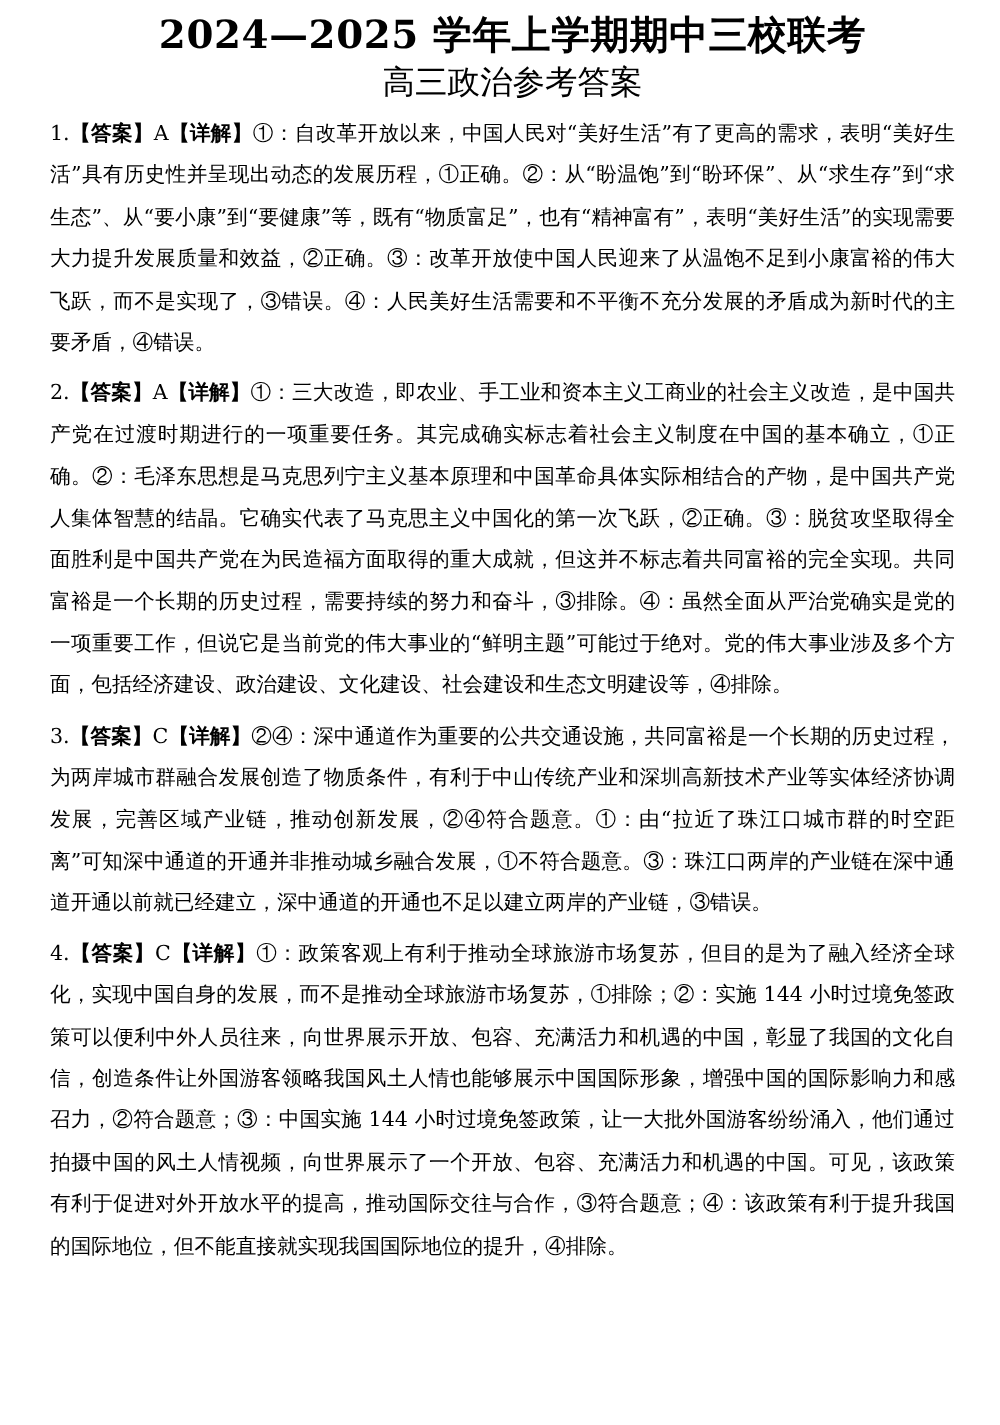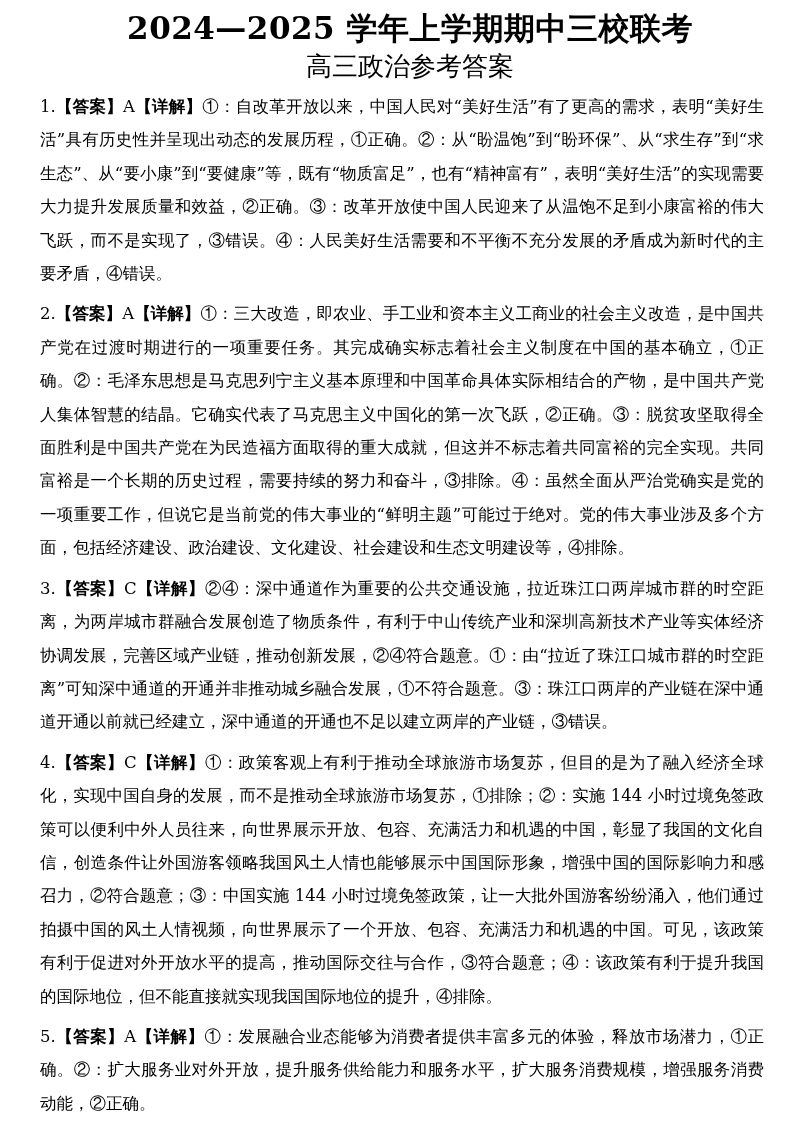--- a/index.html
+++ b/index.html
@@ -56,19 +56,18 @@
 
 <div class="page">
 
   <h1 class="doc-title">2024—2025 学年上学期期中三校联考</h1>
   <h2 class="doc-subtitle">高三政治参考答案</h2>
 
   <p class="answer"><span class="seg-num">1.</span><span class="seg-label">【答案】</span><span class="seg-letter">A</span><span class="seg-label">【详解】</span><span class="seg-body">①：自改革开放以来，中国人民对“美好生活”有了更高的需求，表明“美好生活”具有历史性并呈现出动态的发展历程，①正确。②：从“盼温饱”到“盼环保”、从“求生存”到“求生态”、从“要小康”到“要健康”等，既有“物质富足”，也有“精神富有”，表明“美好生活”的实现需要大力提升发展质量和效益，②正确。③：改革开放使中国人民迎来了从温饱不足到小康富裕的伟大飞跃，而不是实现了，③错误。④：人民美好生活需要和不平衡不充分发展的矛盾成为新时代的主要矛盾，④错误。</span></p>
 
   <p class="answer"><span class="seg-num">2.</span><span class="seg-label">【答案】</span><span class="seg-letter">A</span><span class="seg-label">【详解】</span><span class="seg-body">①：三大改造，即农业、手工业和资本主义工商业的社会主义改造，是中国共产党在过渡时期进行的一项重要任务。其完成确实标志着社会主义制度在中国的基本确立，①正确。②：毛泽东思想是马克思列宁主义基本原理和中国革命具体实际相结合的产物，是中国共产党人集体智慧的结晶。它确实代表了马克思主义中国化的第一次飞跃，②正确。③：脱贫攻坚取得全面胜利是中国共产党在为民造福方面取得的重大成就，但这并不标志着共同富裕的完全实现。共同富裕是一个长期的历史过程，需要持续的努力和奋斗，③排除。④：虽然全面从严治党确实是党的一项重要工作，但说它是当前党的伟大事业的“鲜明主题”可能过于绝对。党的伟大事业涉及多个方面，包括经济建设、政治建设、文化建设、社会建设和生态文明建设等，④排除。</span></p>
 
-  <p class="answer"><span class="seg-num">3.</span><span class="seg-label">【答案】</span><span class="seg-letter">C</span><span class="seg-label">【详解】</span><span class="seg-body">②④：深中通道作为重要的公共交通设施，拉近珠江口两岸城市群的时空距离，为两岸城市群融合发展创造了物质条件，有利于中山传统产业和深圳高新技术产业等实体经济协调发展，完善区域产业链，推动创新发展，②④符合题意。①：由“拉近了珠江口城市群的时空距离”可知深中通道的开通并非推动城乡融合发展，①不符合题意。③：珠江口两岸的产业链在深中通道开通以前就已经建立，深中通道的开通也不足以建立两岸的产业链，③错误。</span></p>
+  <p class="answer"><span class="seg-num">3.</span><span class="seg-label">【答案】</span><span class="seg-letter">C</span><span class="seg-label">【详解】</span><span class="seg-body">②④：深中通道作为重要的公共交通设施，共同富裕是一个长期的历史过程，为两岸城市群融合发展创造了物质条件，有利于中山传统产业和深圳高新技术产业等实体经济协调发展，完善区域产业链，推动创新发展，②④符合题意。①：由“拉近了珠江口城市群的时空距离”可知深中通道的开通并非推动城乡融合发展，①不符合题意。③：珠江口两岸的产业链在深中通道开通以前就已经建立，深中通道的开通也不足以建立两岸的产业链，③错误。</span></p>
 
   <p class="answer"><span class="seg-num">4.</span><span class="seg-label">【答案】</span><span class="seg-letter">C</span><span class="seg-label">【详解】</span><span class="seg-body">①：政策客观上有利于推动全球旅游市场复苏，但目的是为了融入经济全球化，实现中国自身的发展，而不是推动全球旅游市场复苏，①排除；②：实施 144 小时过境免签政策可以便利中外人员往来，向世界展示开放、包容、充满活力和机遇的中国，彰显了我国的文化自信，创造条件让外国游客领略我国风土人情也能够展示中国国际形象，增强中国的国际影响力和感召力，②符合题意；③：中国实施 144 小时过境免签政策，让一大批外国游客纷纷涌入，他们通过拍摄中国的风土人情视频，向世界展示了一个开放、包容、充满活力和机遇的中国。可见，该政策有利于促进对外开放水平的提高，推动国际交往与合作，③符合题意；④：该政策有利于提升我国的国际地位，但不能直接就实现我国国际地位的提升，④排除。</span></p>
 
-  <p class="answer"><span class="seg-num">5.</span><span class="seg-label">【答案】</span><span class="seg-letter">A</span><span class="seg-label">【详解】</span><span class="seg-body">①：发展融合业态能够为消费者提供丰富多元的体验，释放市场潜力，①正确。②：扩大服务业对外开放，提升服务供给能力和服务水平，扩大服务消费规模，增强服务消费动能，②正确。</span></p>
 
 </div>
 
 </body></html>

